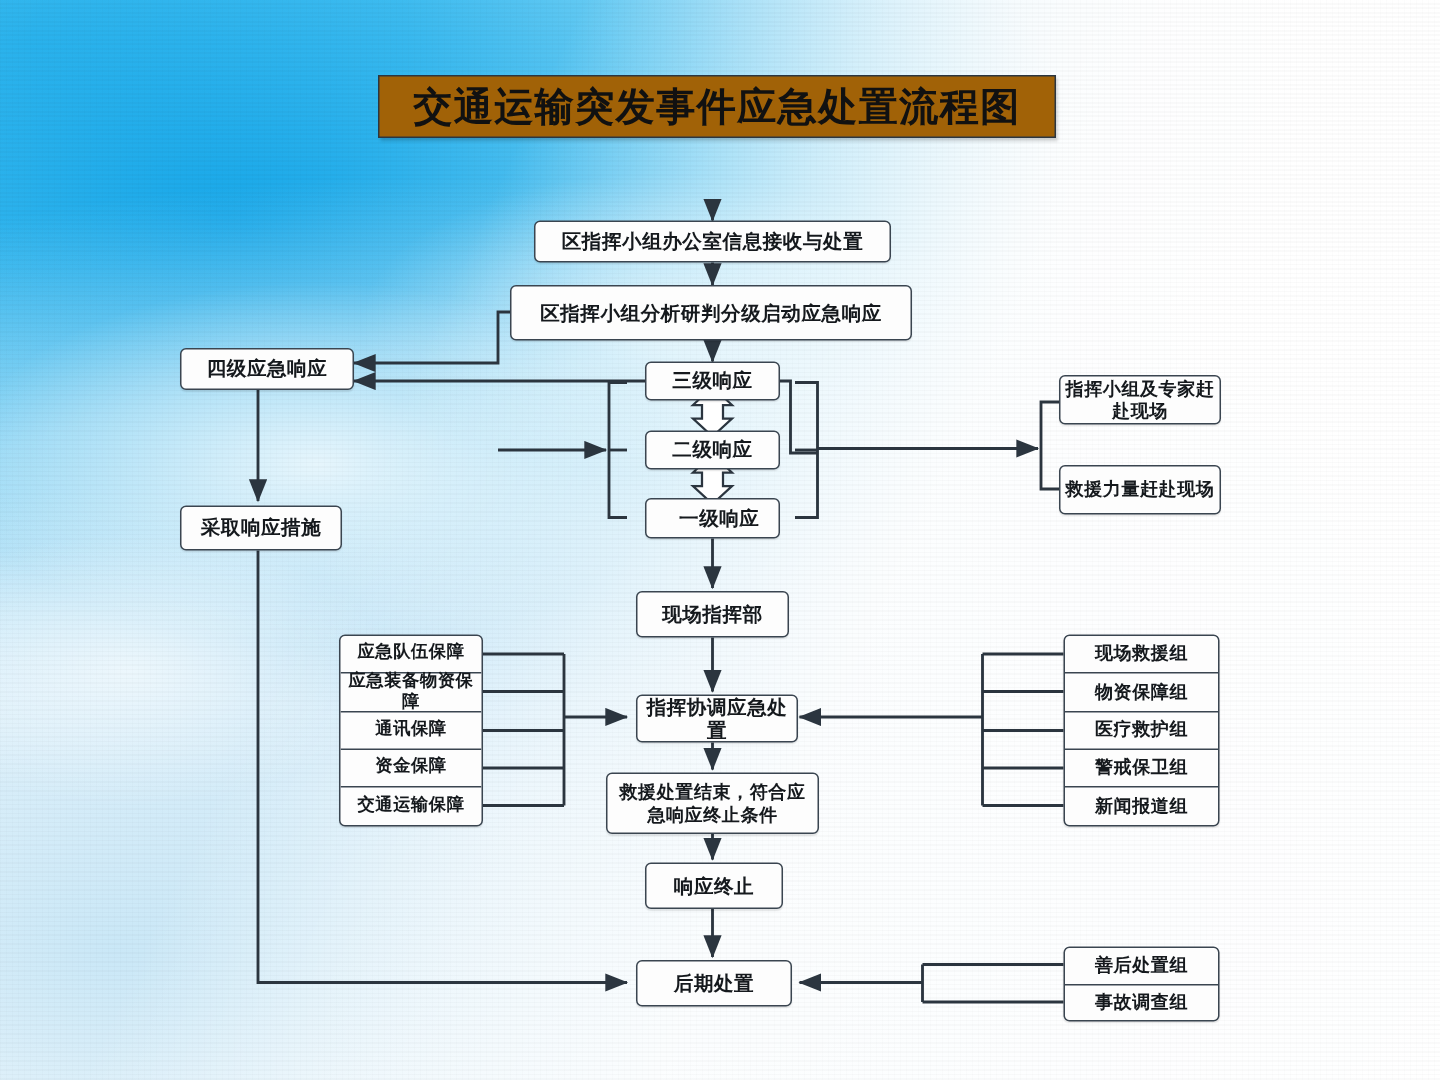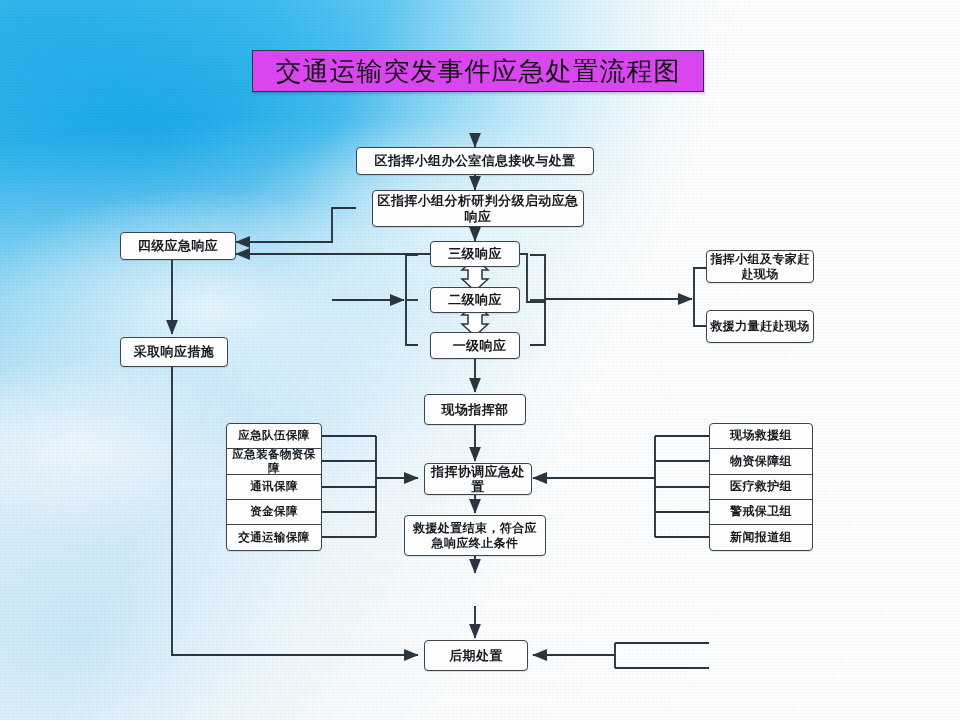--- a/index.html
+++ b/index.html
@@ -66,23 +66,23 @@
     background:#fdfdfd;border:1.3px solid #3a4550;border-radius:4px;
     display:flex;align-items:center;justify-content:center;text-align:center;
     color:#15191d;font-weight:700;letter-spacing:.4px;
     font-family:"Liberation Sans","DejaVu Sans",sans-serif;
     box-shadow:0 1px 1px rgba(0,0,0,.10);
     line-height:1.18;
     padding:0 3px;
   }
   .title-box{
     position:absolute;box-sizing:border-box;
-    background:#d946ef;border:1.6px solid #2c3640;
+    background:#a16207;border:1.6px solid #2c3640;
     display:flex;align-items:center;justify-content:center;
-    font-weight:400;color:#111;
+    font-weight:700;color:#111;
     font-family:"Liberation Sans","DejaVu Sans",sans-serif;
     letter-spacing:1px;
     box-shadow:1px 2px 2px rgba(0,0,0,.18);
   }
   .stack{position:absolute;box-sizing:border-box;border:1.3px solid #3a4550;background:#fdfdfd;border-radius:4px;overflow:hidden;box-shadow:0 1px 1px rgba(0,0,0,.10);}
   .stack .cell{
     box-sizing:border-box;display:flex;align-items:center;justify-content:center;
     text-align:center;color:#15191d;font-weight:700;letter-spacing:.4px;
     border-bottom:1.1px solid #3a4550;line-height:1.15;
   }
@@ -172,21 +172,21 @@
       <path d="M615,643 L615,668"></path>
       <path d="M615,655 L533,655" marker-end="url(#ah)"></path>
     </g>
   </svg>
 
   <div class="title-box" style="left:252px;top:50px;width:452px;height:42px;font-size:26px;">交通运输突发事件应急处置流程图</div>
 
 
   <div class="node" style="left:356px;top:147px;width:238px;height:28px;font-size:13px;">区指挥小组办公室信息接收与处置</div>
 
-  <div class="node" style="left:372px;top:190px;width:212px;height:37px;font-size:13px;text-align:center;">区指挥小组分析研判分级启动应急响应</div>
+  <div class="node" style="left:340px;top:190px;width:268px;height:37px;font-size:13px;text-align:center;">区指挥小组分析研判分级启动应急响应</div>
 
   <div class="node" style="left:120px;top:232px;width:116px;height:28px;font-size:13px;">四级应急响应</div>
 
   <div class="node" style="left:120px;top:337px;width:108px;height:30px;font-size:13px;">采取响应措施</div>
 
   <div class="node" style="left:430px;top:241px;width:90px;height:26px;font-size:13px;">三级响应</div>
 
   <div class="node" style="left:430px;top:287px;width:90px;height:26px;font-size:13px;">二级响应</div>
 
   <div class="node" style="left:430px;top:332px;width:90px;height:27px;font-size:13px;padding-left:12px;">一级响应</div>
@@ -194,33 +194,38 @@
   <div class="node" style="left:706px;top:250px;width:108px;height:33px;font-size:12px;">指挥小组及专家赶赴现场</div>
 
   <div class="node" style="left:706px;top:310px;width:108px;height:33px;font-size:12px;">救援力量赶赴现场</div>
 
   <div class="node" style="left:424px;top:394px;width:102px;height:31px;font-size:13px;">现场指挥部</div>
 
   <div class="node" style="left:424px;top:463px;width:108px;height:32px;font-size:13px;">指挥协调应急处置</div>
 
   <div class="node" style="left:404px;top:515px;width:142px;height:41px;font-size:12px;">救援处置结束，符合应急响应终止条件</div>
 
+  <div class="node" style="left:430px;top:575px;width:92px;height:31px;font-size:13px;">响应终止</div>
 
   <div class="node" style="left:424px;top:640px;width:104px;height:31px;font-size:13px;">后期处置</div>
 
   <div class="stack" style="left:226px;top:423px;width:96px;height:128px;">
     <div class="cell" style="height:25px;font-size:11.5px;">应急队伍保障</div>
     <div class="cell" style="height:26px;font-size:11.5px;">应急装备物资保障</div>
     <div class="cell" style="height:25px;font-size:11.5px;">通讯保障</div>
     <div class="cell" style="height:25px;font-size:11.5px;">资金保障</div>
     <div class="cell" style="height:25px;font-size:11.5px;">交通运输保障</div>
   </div>
 
   <div class="stack" style="left:709px;top:423px;width:104px;height:128px;">
     <div class="cell" style="height:25px;font-size:12px;">现场救援组</div>
     <div class="cell" style="height:26px;font-size:12px;">物资保障组</div>
     <div class="cell" style="height:25px;font-size:12px;text-align:center;">医疗救护组</div>
     <div class="cell" style="height:25px;font-size:12px;">警戒保卫组</div>
     <div class="cell" style="height:25px;font-size:12px;text-align:right;">新闻报道组</div>
   </div>
 
+  <div class="stack" style="left:709px;top:631px;width:104px;height:50px;">
+    <div class="cell" style="height:25px;font-size:12px;">善后处置组</div>
+    <div class="cell" style="height:24px;font-size:12px;">事故调查组</div>
+  </div>
 
 </div>
 
 </body></html>

